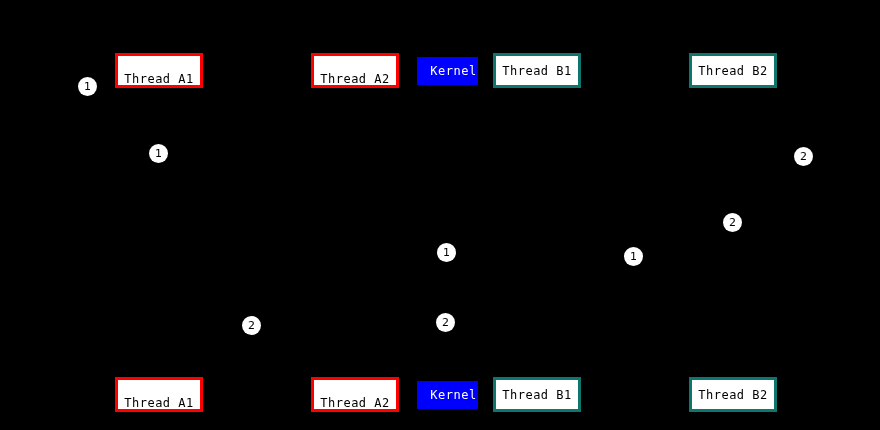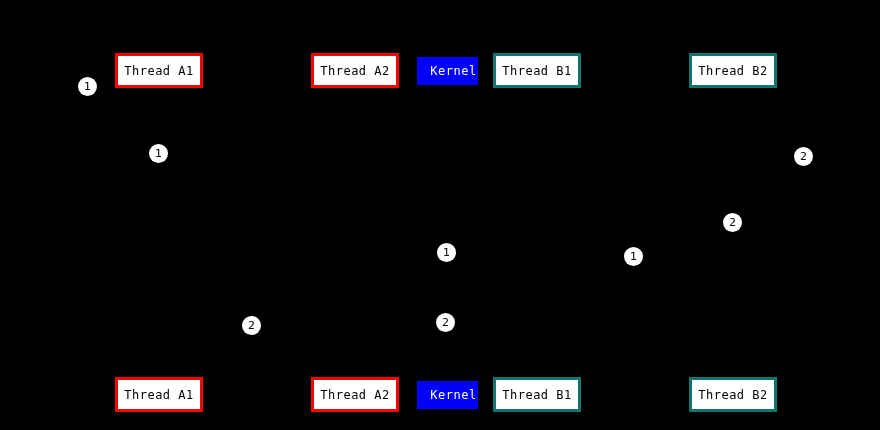--- a/index.html
+++ b/index.html
@@ -32,20 +32,21 @@
     justify-content: center;
     font-size: 12px;
     line-height: 1;
     letter-spacing: 0.5px;
     white-space: nowrap;
   }
   .pbox.red {
     background: #ffffff;
     border: 3px solid #ff0000;
     color: #000000;
+    align-items: flex-end;
   }
   .pbox.blue {
     background: #ffffff;
     border: 3px solid #0f766e;
     color: #000000;
   }
   .pbox.solidblue {
     background: #0000ff;
     border: 0;
     color: #ffffff;

